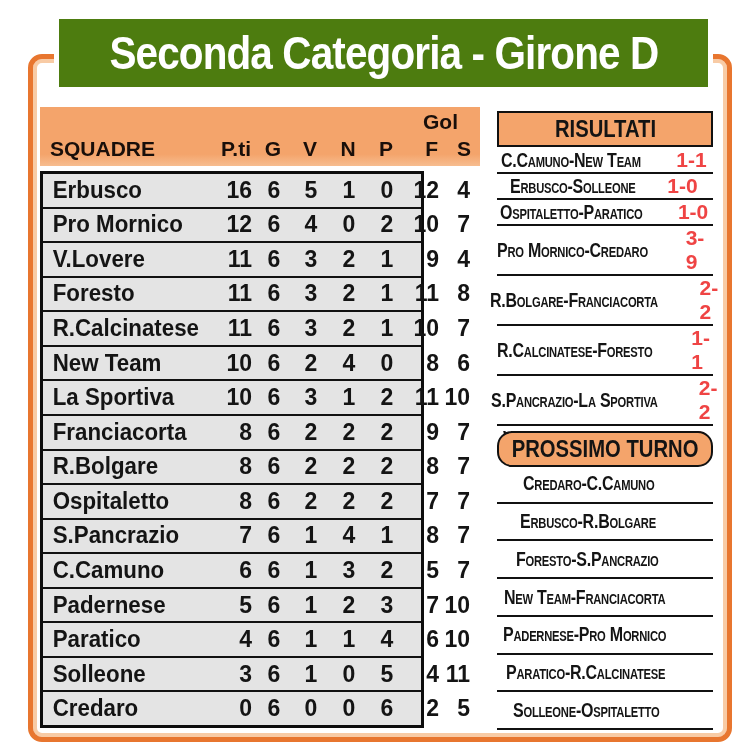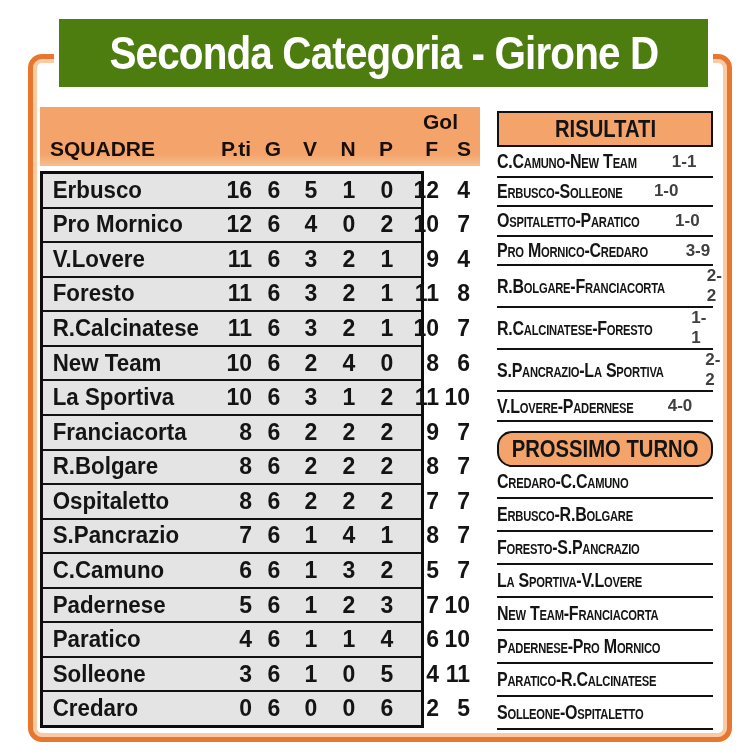--- a/index.html
+++ b/index.html
@@ -57,25 +57,25 @@
     background:#f4a46b;border:2px solid #111;
     display:flex;align-items:center;justify-content:center;z-index:2;
   }
   .section-box span{font-weight:bold;font-size:23px;color:#141414;white-space:nowrap;
     transform:scaleX(0.88);}
   .box-risultati{top:111px;}
   .box-prossimo{top:431px;border-radius:15px;}
   .rlist{position:absolute;left:497px;width:216px;display:flex;flex-direction:column;z-index:2;}
   .results-list{top:148px;height:274px;}
   .fixtures-list{top:466px;height:264px;}
-  .mrow{flex:1;display:flex;align-items:center;justify-content:flex-start;
+  .mrow{flex:1;display:flex;align-items:center;justify-content:center;
     border-bottom:2px solid #111;}
   .mname{font-weight:bold;font-size:20px;font-variant:small-caps;color:#141414;
     white-space:nowrap;transform:scaleX(0.80);transform-origin:left center;letter-spacing:-0.3px;}
-  .mscore{font-weight:bold;font-size:17px;color:#404040;padding-right:2px;}
+  .mscore{font-weight:bold;font-size:21px;color:#ef4444;padding-right:2px;}
 </style>
 </head>
 <body>
 
 <div class="frame"></div>
 
 <div class="title-bar">
   <span>Seconda Categoria - Girone D</span>
 </div>
 
@@ -301,23 +301,20 @@
     <div class="mrow">
       <span class="mname">Credaro-C.Camuno</span>
     </div>
     <div class="mrow">
       <span class="mname">Erbusco-R.Bolgare</span>
     </div>
     <div class="mrow">
       <span class="mname">Foresto-S.Pancrazio</span>
     </div>
     <div class="mrow">
-      <span class="mname">La Sportiva-V.Lovere</span>
-    </div>
-    <div class="mrow">
       <span class="mname">New Team-Franciacorta</span>
     </div>
     <div class="mrow">
       <span class="mname">Padernese-Pro Mornico</span>
     </div>
     <div class="mrow">
       <span class="mname">Paratico-R.Calcinatese</span>
     </div>
     <div class="mrow">
       <span class="mname">Solleone-Ospitaletto</span>

